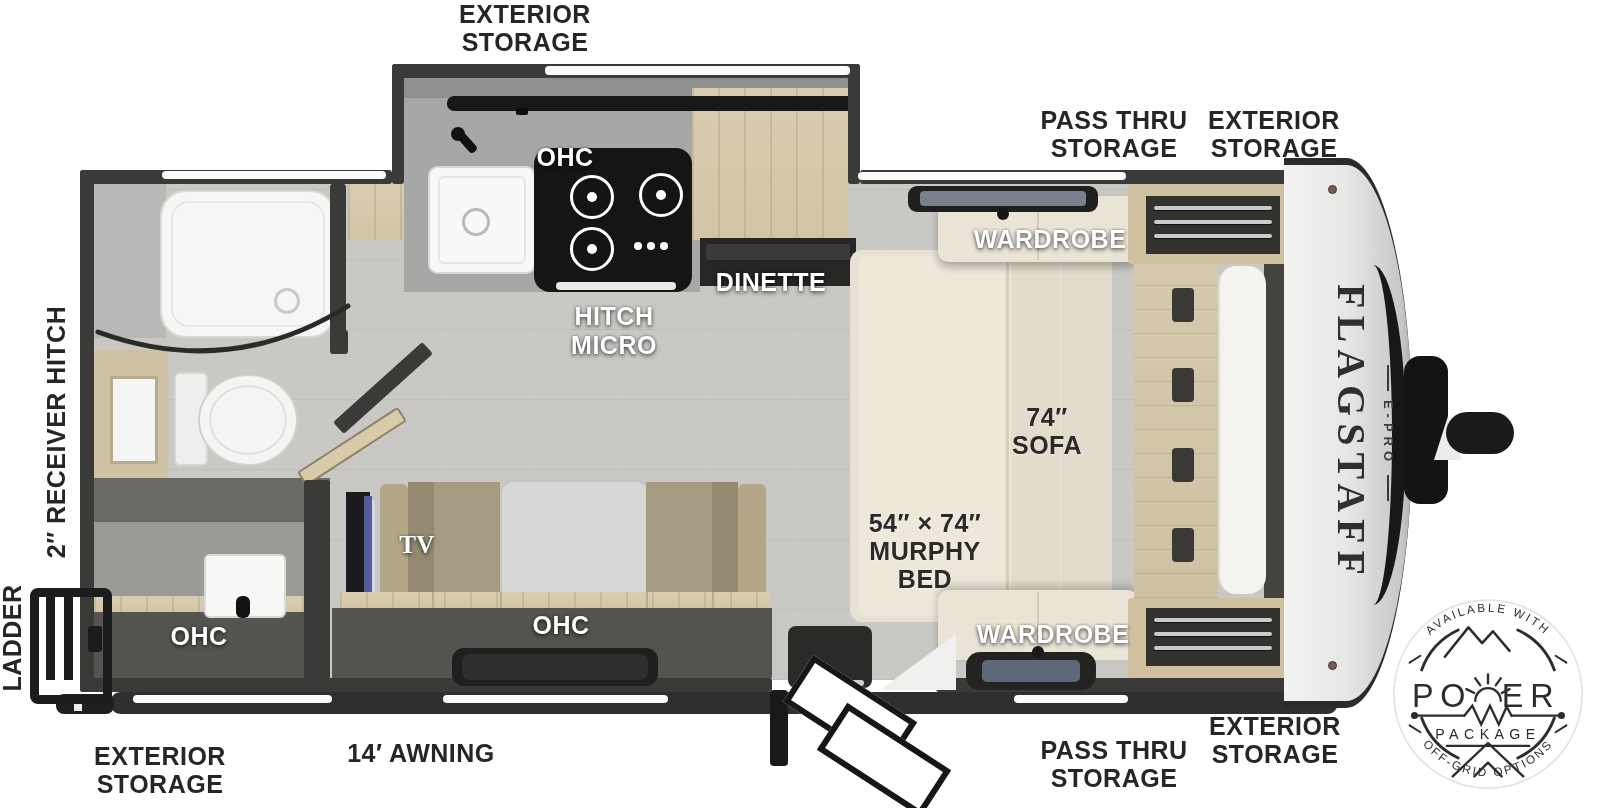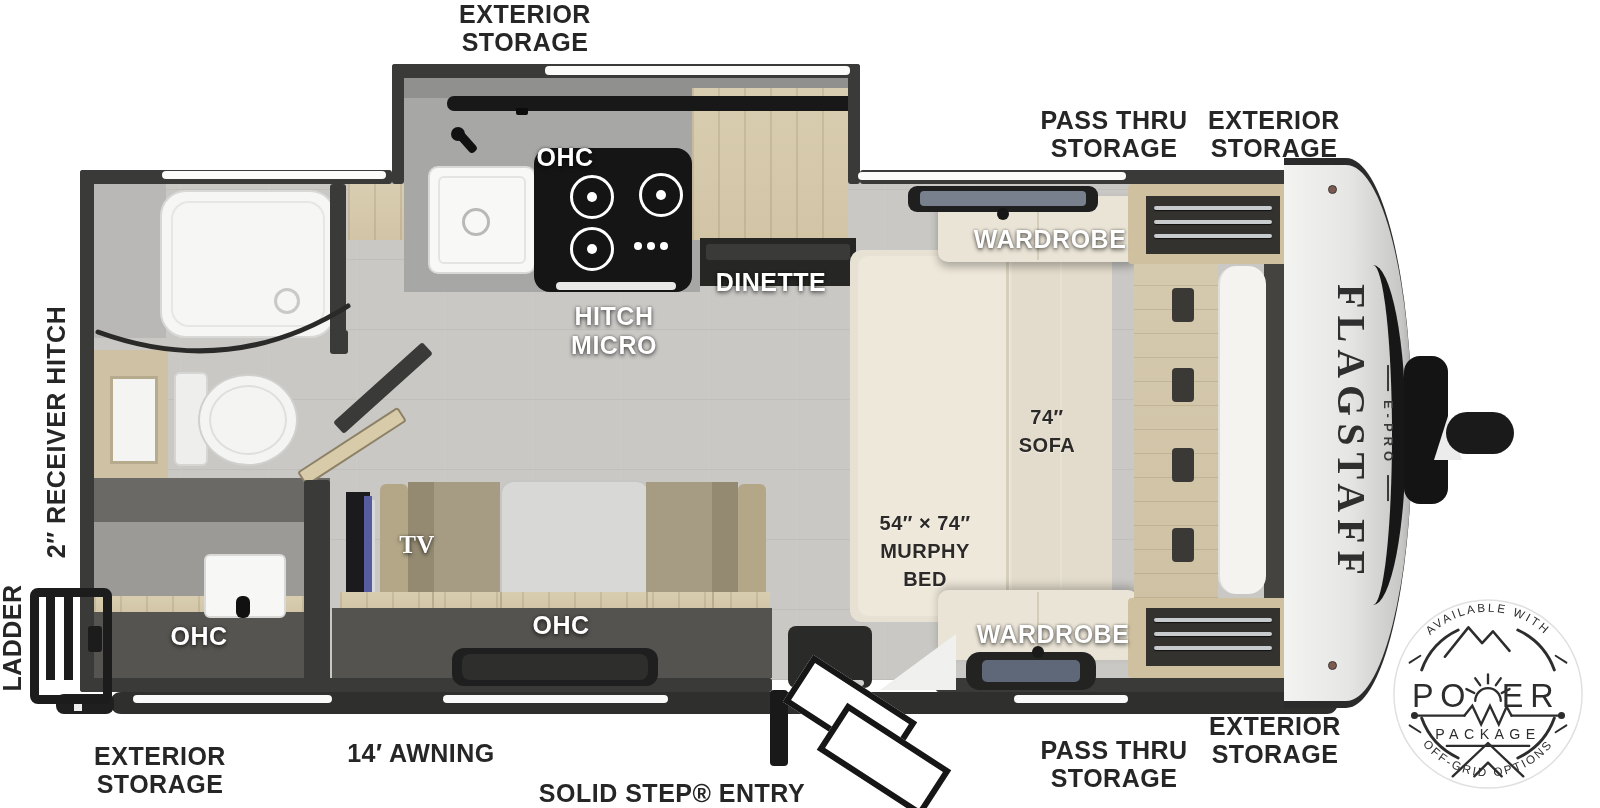--- a/index.html
+++ b/index.html
@@ -5,21 +5,21 @@
   html,body{margin:0;padding:0;background:#fff;}
   .stage{position:relative;width:1600px;height:808px;overflow:hidden;background:#fff;
          font-family:"Liberation Sans",sans-serif;}
   .abs{position:absolute;}
   .wall{background:#3a3a38;border-radius:3px;}
   .lblk{font-weight:bold;color:#262626;font-size:25px;line-height:28px;text-align:center;
         white-space:pre-line;letter-spacing:.5px;}
   .lwht{font-weight:bold;color:#ffffff;font-size:25px;line-height:29px;text-align:center;
         white-space:pre-line;letter-spacing:.5px;
         text-shadow:0 2px 4px rgba(0,0,0,.55),0 0 3px rgba(0,0,0,.4);}
-  .ldrk{font-weight:bold;color:#2b2a28;font-size:20px;line-height:28px;text-align:center;
+  .ldrk{font-weight:bold;color:#2b2a28;font-size:25px;line-height:28px;text-align:center;
         white-space:pre-line;letter-spacing:.5px;text-shadow:0 1px 2px rgba(255,255,255,.5);}
   .ctr{transform:translate(-50%,-50%);}
   .vert{transform:translate(-50%,-50%) rotate(-90deg);white-space:nowrap;}
   .floor{background:
       repeating-linear-gradient(90deg, rgba(255,255,255,.06) 0 1px, transparent 1px 88px),
       repeating-linear-gradient(0deg, rgba(110,108,104,.10) 0 1px, transparent 1px 70px),
       linear-gradient(#c9c8c5,#c9c8c5);}
   .wood{background:
       repeating-linear-gradient(90deg, rgba(140,125,95,.22) 0 2px, transparent 2px 26px),
       linear-gradient(#d9cdb1,#d2c5a6);}
@@ -271,21 +271,20 @@
 STORAGE</div>
   <div class="abs lblk ctr" style="left:1114px;top:134px;">PASS THRU
 STORAGE</div>
   <div class="abs lblk ctr" style="left:1274px;top:134px;">EXTERIOR
 STORAGE</div>
   <div class="abs lblk vert" style="left:56px;top:432px;">2″ RECEIVER HITCH</div>
   <div class="abs lblk vert" style="left:12px;top:638px;">LADDER</div>
   <div class="abs lblk ctr" style="left:160px;top:770px;">EXTERIOR
 STORAGE</div>
   <div class="abs lblk ctr" style="left:421px;top:753px;">14′ AWNING</div>
-  <div class="abs lblk ctr" style="left:672px;top:793px;">SOLID STEP® ENTRY</div>
   <div class="abs lblk ctr" style="left:1114px;top:764px;">PASS THRU
 STORAGE</div>
   <div class="abs lblk ctr" style="left:1275px;top:740px;">EXTERIOR
 STORAGE</div>
 
   <div class="abs lwht ctr" style="left:565px;top:157px;">OHC</div>
   <div class="abs lwht ctr" style="left:614px;top:331px;">HITCH
 MICRO</div>
   <div class="abs lwht ctr" style="left:771px;top:282px;">DINETTE</div>
   <div class="abs lwht ctr" style="left:1050px;top:239px;">WARDROBE</div>

